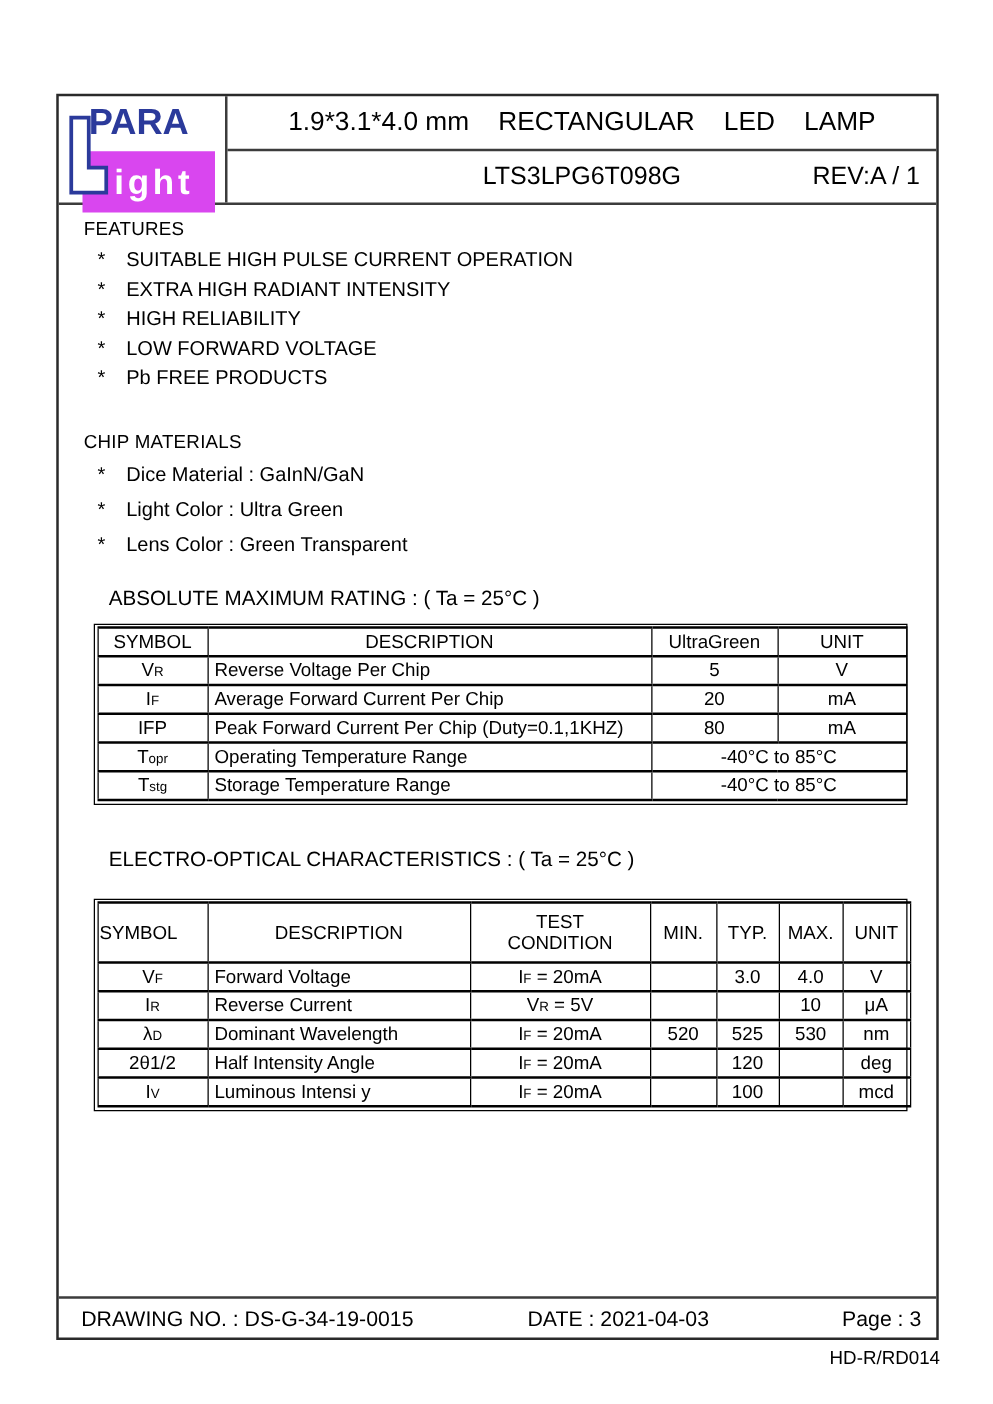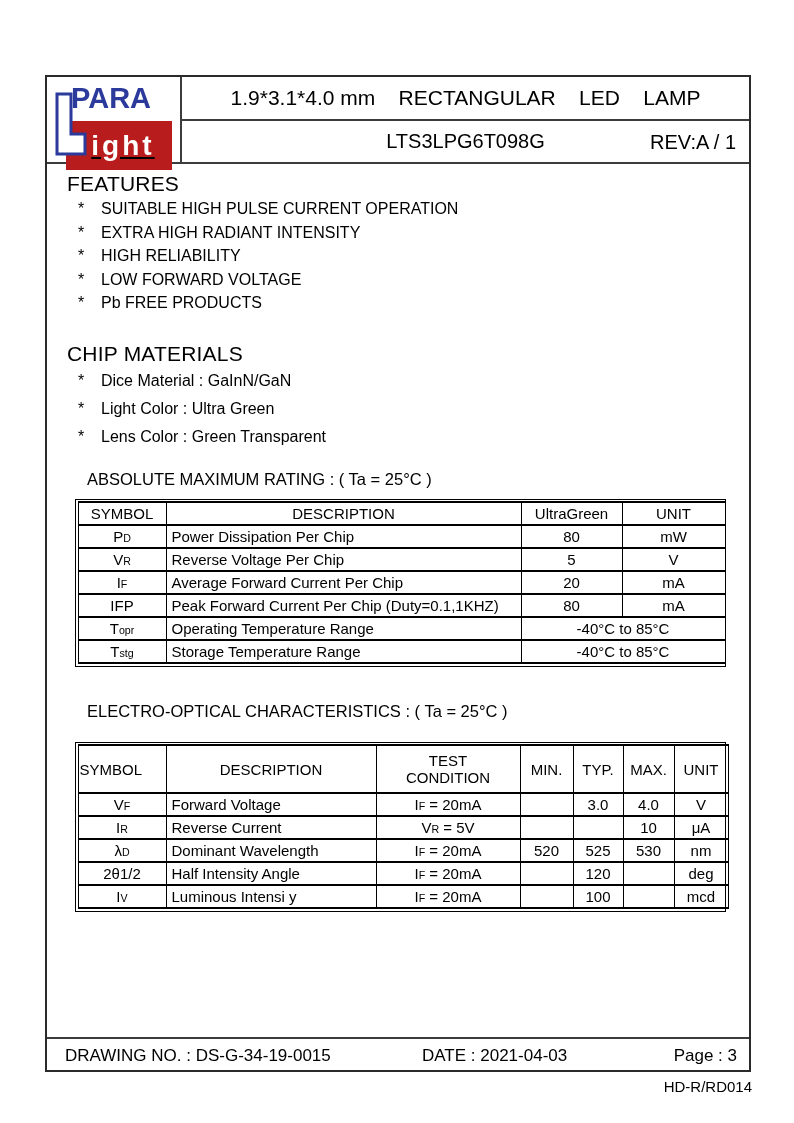--- a/index.html
+++ b/index.html
@@ -22,35 +22,35 @@
   .hdr { display: flex; height: 87px; border-bottom: 2px solid #3c3c3c; }
   .logo-cell { width: 135px; flex: none; border-right: 2px solid #3c3c3c; position: relative; }
   .logo { position: absolute; left: 10px; top: 7px; width: 116px; height: 72px; }
   .logo-para {
     position: absolute; left: 14px; top: 0;
     color: #2b3a9b; font-weight: bold; font-size: 29px; line-height: 1;
     letter-spacing: 0px; border-bottom: 4px solid #2b3a9b; padding-bottom: 19px;
   }
   .logo-box {
     position: absolute; left: 9px; top: 37px; width: 106px; height: 49px;
-    background: #b91c1c; display: flex; align-items: center; justify-content: center; text-decoration: underline;
+    background: #d946ef; display: flex; align-items: center; justify-content: center;
   }
   .logo-ight { color: #fff; font-weight: bold; font-size: 28px; line-height: 1; letter-spacing: 3px; padding-left: 8px; }
   .logo-l { position: absolute; left: -2px; top: 8px; z-index: 2; }
   .hdr-right { flex: 1; display: flex; flex-direction: column; min-width: 0; }
   .title-row {
     height: 44px; border-bottom: 2px solid #3c3c3c;
     display: flex; align-items: center; justify-content: center;
     font-size: 21px; white-space: pre;
   }
   .part-row { flex: 1; position: relative; display: flex; align-items: center; justify-content: center; font-size: 20px; }
   .rev { position: absolute; right: 13px; top: 50%; transform: translateY(-50%); font-size: 20px; }
   
   .content { padding: 10px 20px 0 20px; font-size: 16px; }
-  .sec-heading { font-size: 21px; line-height: 20px; letter-spacing: 0.2px; }
+  .sec-heading { font-size: 15px; line-height: 20px; letter-spacing: 0.2px; }
   .item-list { margin: 3px 0 0 0; }
   .list-item { display: flex; line-height: 23.5px; padding-left: 11px; }
   .chip .list-item { line-height: 28px; }
   .star { width: 23px; flex: none; }
   .chip { margin-top: 29px; }
   .tbl-heading { margin: 19px 0 5px 20px; font-size: 16.5px; }
   .tbl-heading.eo { margin-top: 35px; margin-bottom: 21px; }
   
   .tblwrap { margin-left: 8px; width: 651px; border: 1px solid #000; padding: 1.5px; background: #fff; margin-top: 10px; }
   table { border-collapse: collapse; width: 100%; table-layout: fixed; font-size: 15px; }
@@ -157,26 +157,20 @@
           </colgroup>
         <thead>
           <tr>
             <th>SYMBOL</th>
             <th>DESCRIPTION</th>
             <th>UltraGreen</th>
             <th>UNIT</th>
           </tr>
         </thead>
         <tbody>
-          <tr>
-            <td><span>P</span><span class="sub">D</span></td>
-            <td class="desc">Power Dissipation Per Chip</td>
-            <td>80</td>
-            <td>mW</td>
-          </tr>
           <tr>
             <td><span>V</span><span class="sub">R</span></td>
             <td class="desc">Reverse Voltage Per Chip</td>
             <td>5</td>
             <td>V</td>
           </tr>
           <tr>
             <td><span>I</span><span class="sub">F</span></td>
             <td class="desc">Average Forward Current Per Chip</td>
             <td>20</td>

